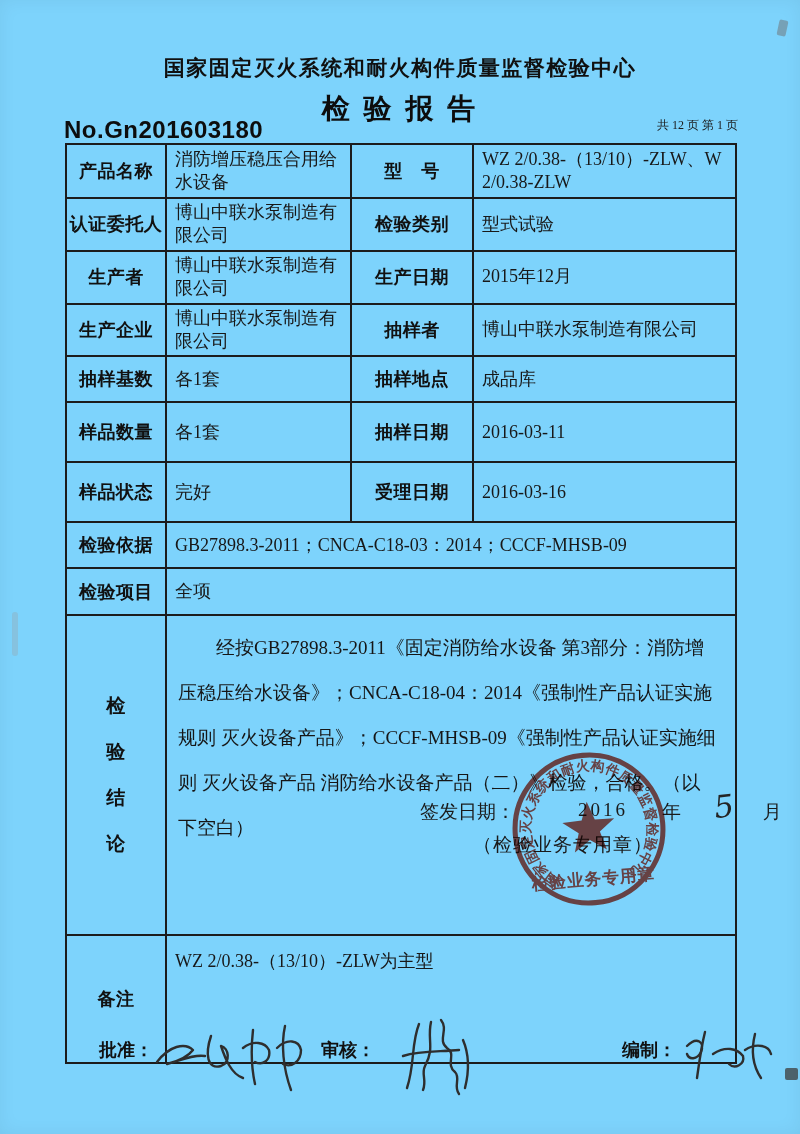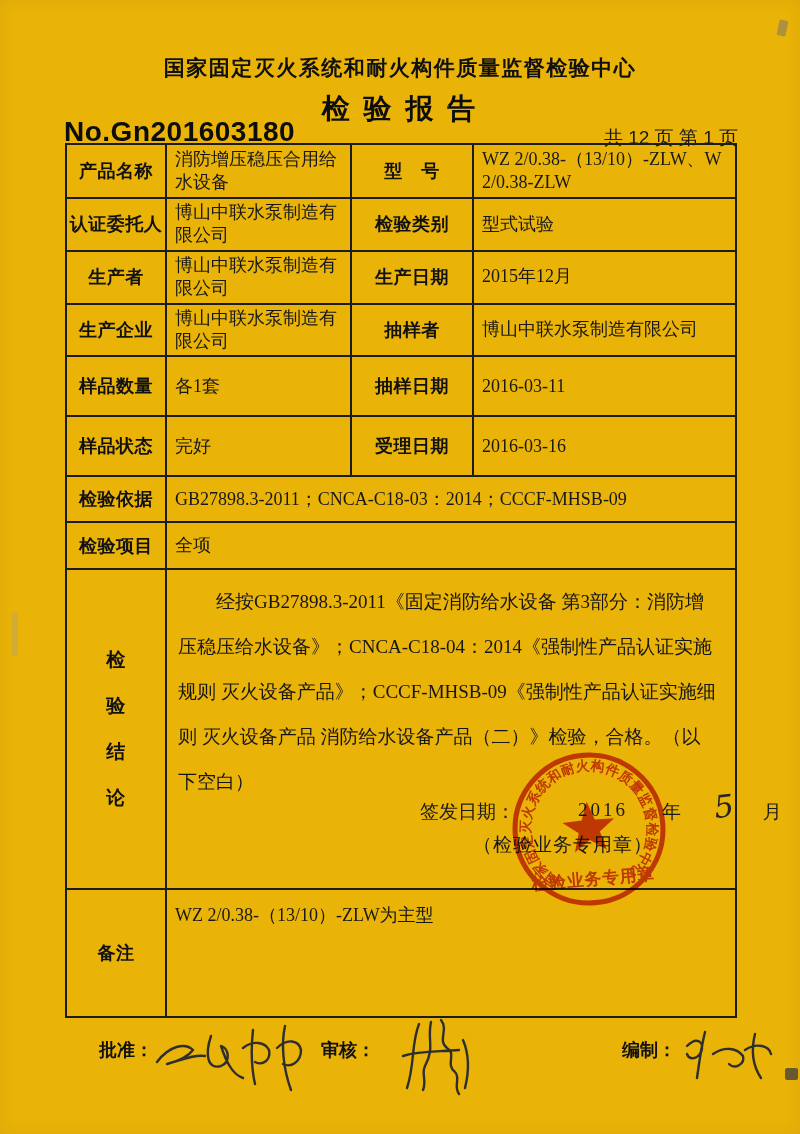--- a/index.html
+++ b/index.html
@@ -1,35 +1,35 @@
 <!DOCTYPE html>
 <html><head>
 <meta charset="utf-8">
 <style>
   html,body{margin:0;padding:0;background:#ffffff;}
   .page{
-    position:relative;width:800px;height:1134px;background:#eab308;
+    position:relative;width:800px;height:1134px;background:#7dd3fc;
     font-family:"Liberation Sans",sans-serif;color:#151515;overflow:hidden;
     box-shadow:inset 0 0 18px rgba(0,0,0,0.06);
   }
   .org-title{
     position:absolute;top:54px;left:0;width:100%;text-align:center;
     font-size:21px;font-weight:700;letter-spacing:1.5px;color:#101010;
   }
   .report-title{
     position:absolute;top:90px;left:0;width:100%;text-align:center;
     font-size:28px;font-weight:700;letter-spacing:3px;color:#0d0d0d;
   }
   .report-no{
-    position:absolute;top:116px;left:64px;font-size:28px;font-weight:700;
+    position:absolute;top:116px;left:64px;font-size:24px;font-weight:700;
     letter-spacing:0.5px;color:#0d0d0d;text-align:right;
   }
   .page-info{
-    position:absolute;top:125px;right:62px;font-size:19px;
-    font-family:Liberation Sans, sans-serif;color:#1a1a1a;
+    position:absolute;top:117px;right:62px;font-size:12px;
+    font-family:Liberation Serif, serif;color:#1a1a1a;
   }
   table.report{
     position:absolute;top:143px;left:65px;width:670px;
     border-collapse:collapse;table-layout:fixed;
   }
   table.report td{
     border:2px solid #1c1c1c;overflow:hidden;
   }
   td.lbl{
     font-weight:700;font-size:18px;text-align:center;color:#111;
@@ -119,20 +119,26 @@
         <td class="lbl">生产者</td>
         <td class="val">博山中联水泵制造有限公司</td>
         <td class="lbl">生产日期</td>
         <td class="val">2015年12月</td>
       </tr>
       <tr style="height:47px">
         <td class="lbl">生产企业</td>
         <td class="val">博山中联水泵制造有限公司</td>
         <td class="lbl">抽样者</td>
         <td class="val">博山中联水泵制造有限公司</td>
+      </tr>
+      <tr style="height:46px">
+        <td class="lbl">抽样基数</td>
+        <td class="val">各1套</td>
+        <td class="lbl">抽样地点</td>
+        <td class="val">成品库</td>
       </tr>
       <tr style="height:60px">
         <td class="lbl">样品数量</td>
         <td class="val">各1套</td>
         <td class="lbl">抽样日期</td>
         <td class="val">2016-03-11</td>
       </tr>
       <tr style="height:60px">
         <td class="lbl">样品状态</td>
         <td class="val">完好</td>

